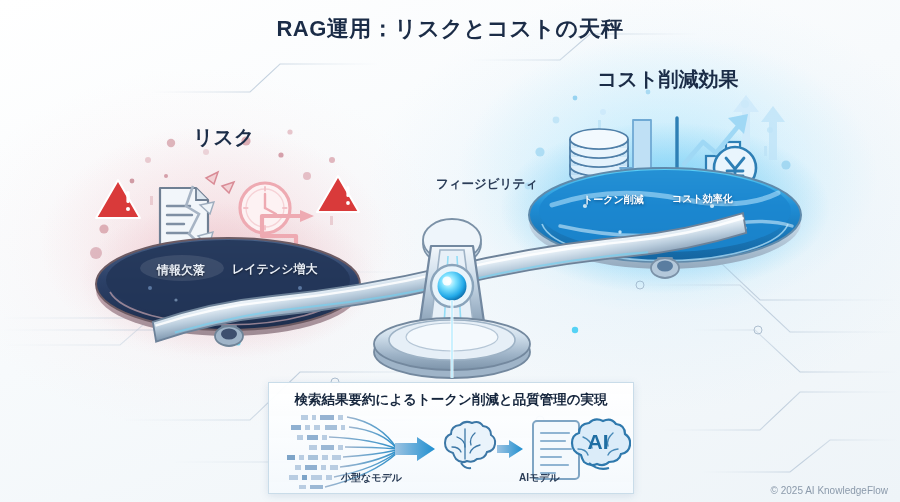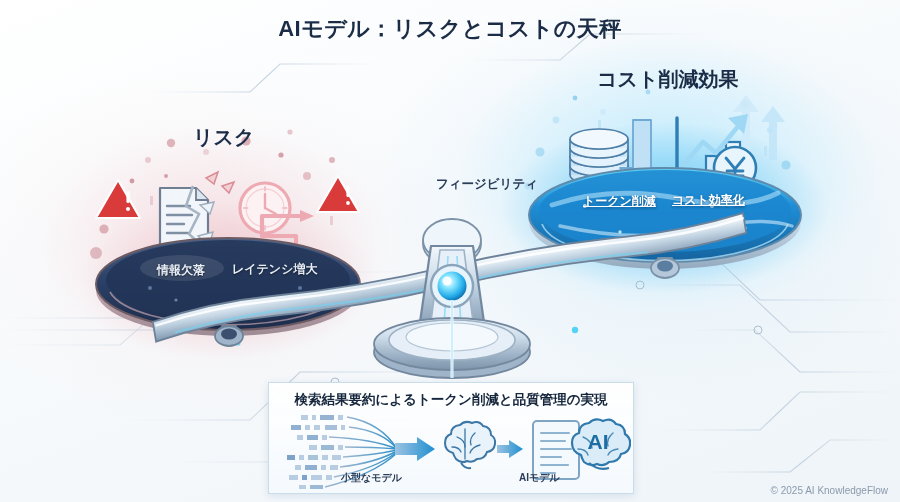--- a/index.html
+++ b/index.html
@@ -32,21 +32,21 @@
     position:absolute;left:362px;top:176px;width:176px;text-align:right;
     font-size:12.5px;font-weight:bold;color:#2b3d58;line-height:1.35;
   }
 
   
   #balance{position:absolute;left:0;top:0;width:900px;height:502px;}
 
   
   .pan-lab{position:absolute;font-weight:bold;white-space:nowrap;}
   .pan-lab.dark{color:#e8eef6;text-shadow:0 1px 2px rgba(0,0,0,.55);font-size:12px;}
-  .pan-lab.light{color:#ffffff;text-shadow:0 1px 3px rgba(10,60,110,.75);font-size:12px;text-decoration:underline;}
+  .pan-lab.light{color:#ffffff;text-shadow:0 1px 3px rgba(10,60,110,.75);font-size:10px;}
   #lab-info{left:157px;top:262px;}
   #lab-latency{left:232px;top:261px;}
   #lab-token{left:583px;top:193px;}
   #lab-eff{left:672px;top:192px;}
 
   
   #panel{
     position:absolute;left:268px;top:382px;width:364px;height:110px;
     background:linear-gradient(180deg,rgba(255,255,255,.96),rgba(244,249,253,.94));
     border:1px solid #c9dce9;border-radius:0;
@@ -120,21 +120,21 @@
     </g>
     <g stroke="url(#gCyan)" fill="none" stroke-width="2">
       <path d="M200 342 H470"></path>
         <path d="M560 352 H820"></path>
       <path d="M520 318 H700"></path>
     </g>
     <circle cx="575" cy="330" r="3.2" fill="#55d2f5"></circle>
     <circle cx="238" cy="343" r="2.6" fill="#6fdcf8"></circle>
   </svg>
 
-  <div id="title">AIモデル：リスクとコストの天秤</div>
+  <div id="title">RAG運用：リスクとコストの天秤</div>
 
   <svg id="balance" viewBox="0 0 900 502">
     <defs>
       <linearGradient id="beamG" x1="0" y1="0" x2="0" y2="1">
         <stop offset="0" stop-color="#ffffff"></stop>
         <stop offset=".22" stop-color="#dfe9f2"></stop>
         <stop offset=".52" stop-color="#b9cbdb"></stop>
         <stop offset=".75" stop-color="#8fa7bd"></stop>
         <stop offset="1" stop-color="#6e8animate"></stop>
       </linearGradient>

